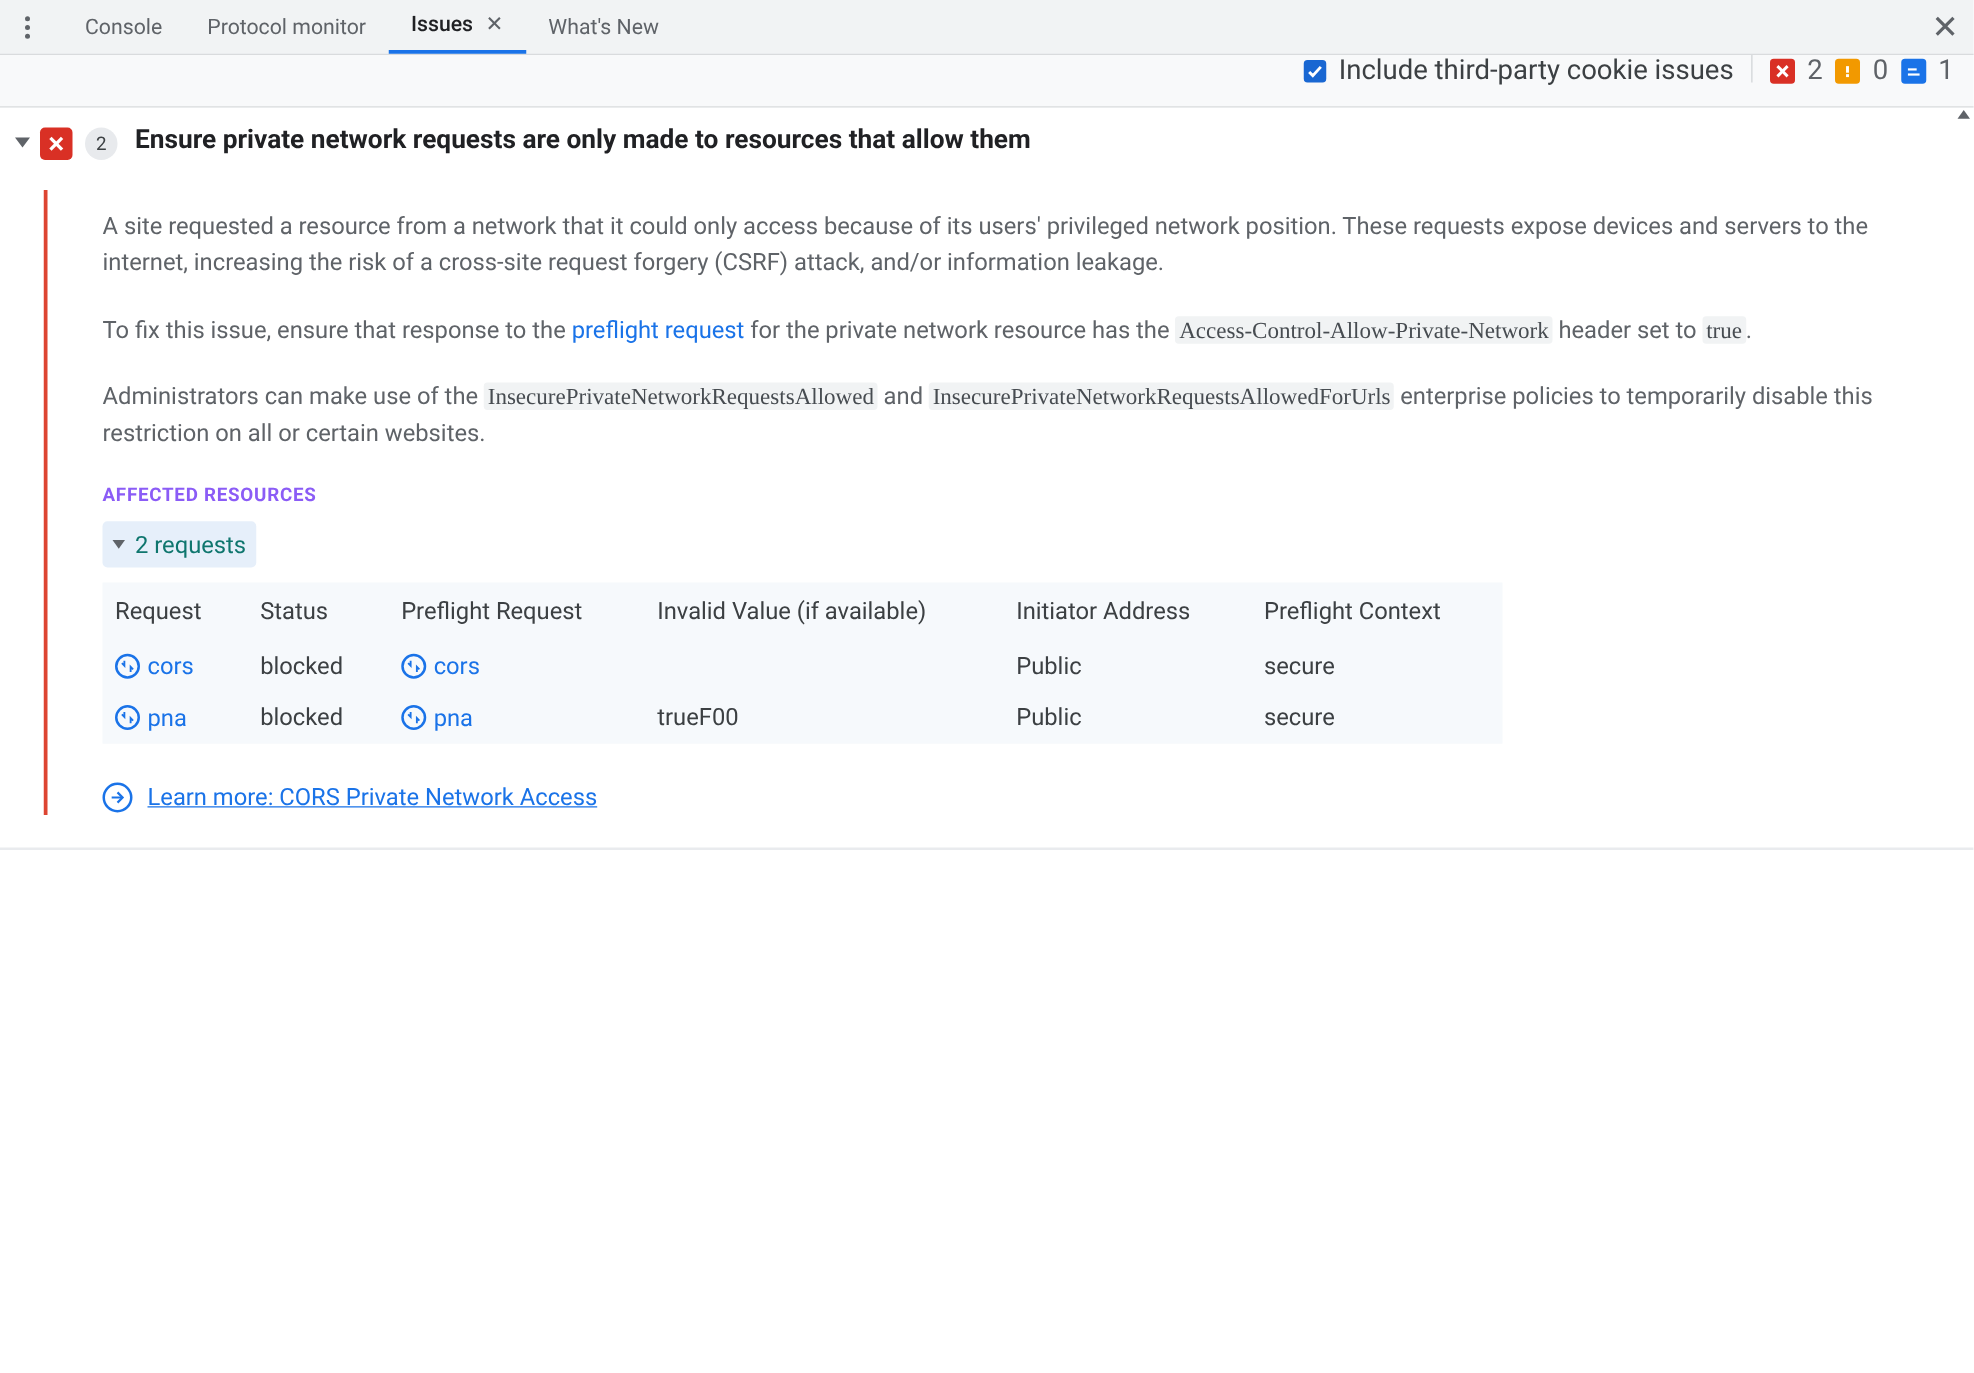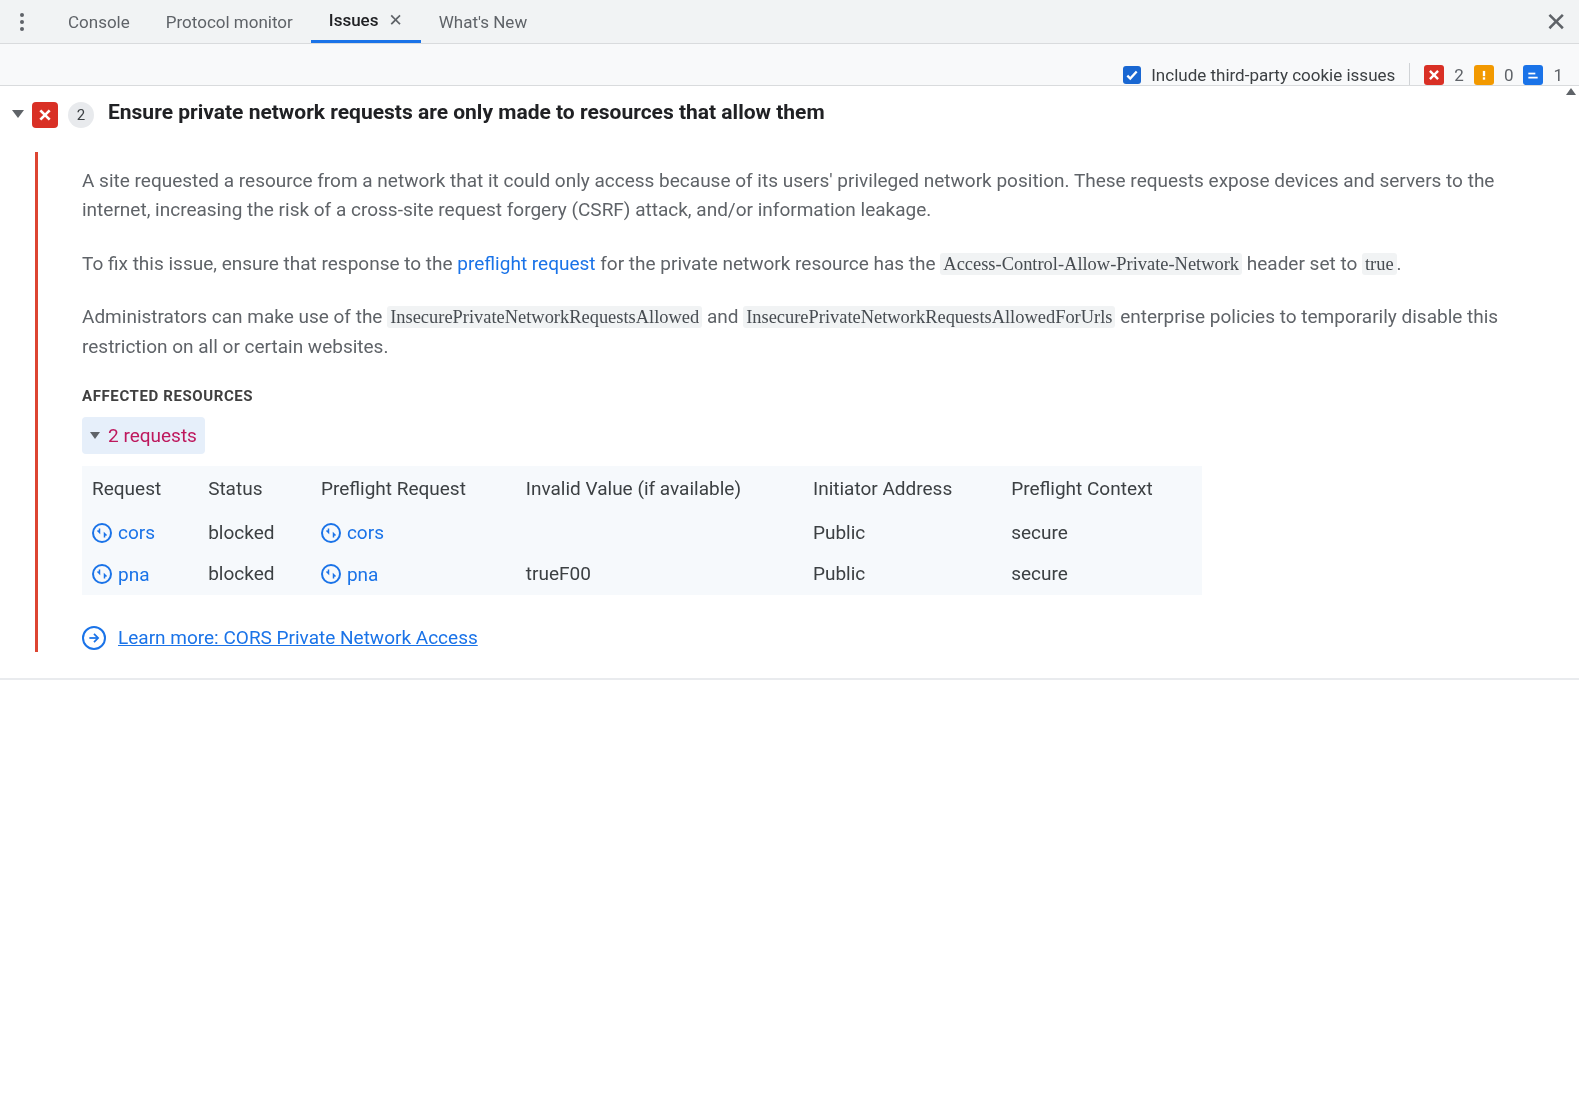--- a/index.html
+++ b/index.html
@@ -51,25 +51,25 @@
     font-size:17px; color:#5f6368; line-height:1;
   }
   .tabbar .big-close {
     position:absolute; right:12px; top:0; bottom:0;
     display:flex; align-items:center;
     font-size:26px; color:#5f6368; cursor:pointer;
   }
   
   .toolbar {
     height: 42px;
-    display:flex; align-items:flex-end; justify-content:flex-end;
+    display:flex; align-items:flex-start; justify-content:flex-end;
     padding: 0 16px;
     border-bottom: 1px solid #d9dbdd;
     background:#f8f9fa;
-    font-size:17px;
+    font-size:22px;
     color:#3c4043;
     gap: 14px;
   }
   .toolbar .chk {
     display:flex; align-items:center; gap:10px;
     cursor:pointer;
   }
   .chkbox {
     width:18px;height:18px;border-radius:3px;
     background:#1967d2;
@@ -131,27 +131,27 @@
     padding-right: 16px;
     font-size:19px;
     color:#5f6368;
     line-height:1.55;
     padding-top:14px;
   }
   .body-col p{ margin: 0 0 24px 0;}
   .body-col a.inline{ color:#1a73e8; text-decoration:none;}
   .body-col code{ font-family: Liberation Serif, serif; background:#f1f3f4; color:#474c51; padding:1px 3px; border-radius:3px; font-size:0.97em;}
   .section-label{
-    font-size:15px; letter-spacing:0.6px; font-weight:700; color:#404040;
+    font-size:15px; letter-spacing:0.6px; font-weight:700; color:#8b5cf6;
     margin: 10px 0 8px 0;
   }
   .req-summary{
     display:inline-flex; align-items:center; gap:8px;
     background:#e6effa; padding:4px 8px; border-radius:4px;
-    font-size:19px; color:#be185d; cursor:pointer;
+    font-size:19px; color:#0f766e; cursor:pointer;
     margin-bottom:8px;
   }
   .req-summary .tri2{
     width:0;height:0;
     border-left:5px solid transparent;
     border-right:5px solid transparent;
     border-top:7px solid #5f6368;
   }
   table.req{
     border-collapse:collapse;

